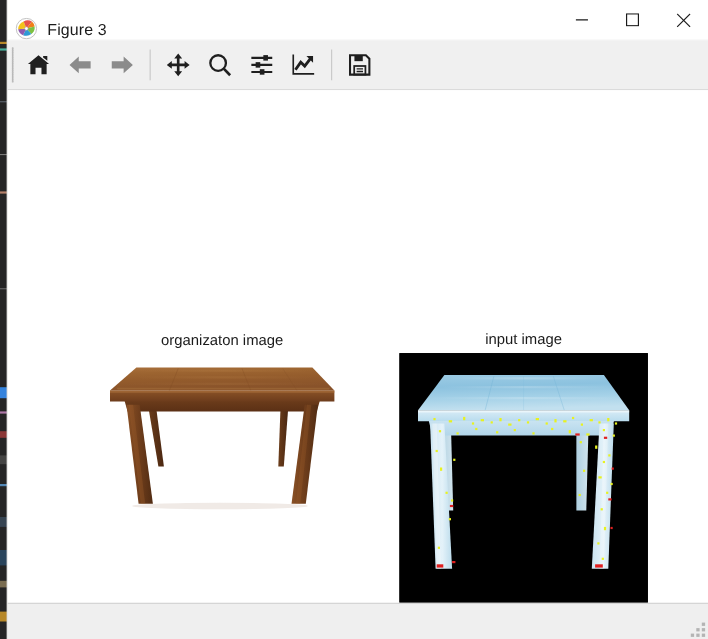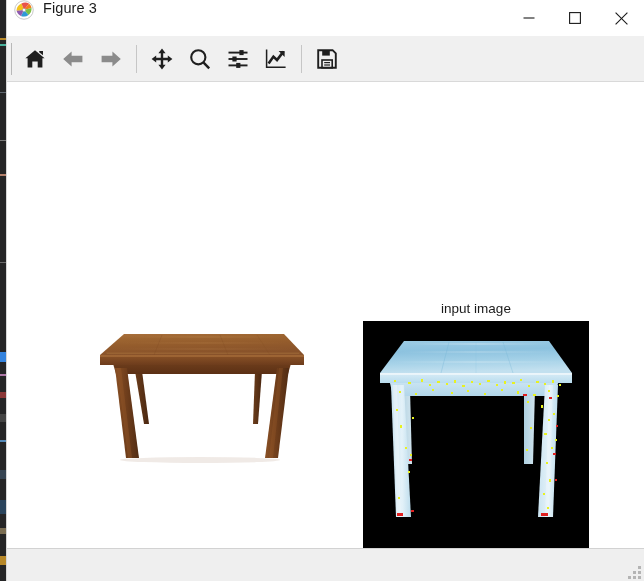--- a/index.html
+++ b/index.html
@@ -42,21 +42,21 @@
     flex-direction: column;
     box-shadow: 0 0 0 1px #d7d7d7;
   }
 
   
   #title-bar {
     height: 36px;
     min-height: 36px;
     background: #ffffff;
     display: flex;
-    align-items: flex-start;
+    align-items: flex-end;
     position: relative;
     border-bottom: 1px solid #f0f0f0;
   }
   #app-icon {
     width: 20px; height: 20px;
     margin-left: 7px;
     margin-right: 9px;
     flex: 0 0 auto;
   }
   #window-title {
@@ -327,20 +327,21 @@
         <line x1="9.2" y1="15.6" x2="15.0" y2="15.6" stroke="#1f1f1f" stroke-width="1.2"></line>
         <line x1="9.2" y1="18.0" x2="15.0" y2="18.0" stroke="#1f1f1f" stroke-width="1.2"></line>
       </svg>
     </button>
   </div>
 
   <div id="figure-canvas">
 
     <div class="subplot" style="left:0;top:0;width:100%;height:100%;">
 
+      <div class="subplot-title" id="title-organizaton" style="left:85px;width:220px;">organizaton image</div>
 
       <div class="axes-box" id="axes-organizaton">
         <svg width="220" height="145" viewBox="0 0 220 145" style="display:block;">
           <defs>
             <linearGradient id="woodTop" x1="0" y1="0" x2="0.25" y2="1">
               <stop offset="0%" stop-color="#a9703c"></stop>
               <stop offset="25%" stop-color="#9d6531"></stop>
               <stop offset="55%" stop-color="#945c2c"></stop>
               <stop offset="100%" stop-color="#88522a"></stop>
             </linearGradient>

